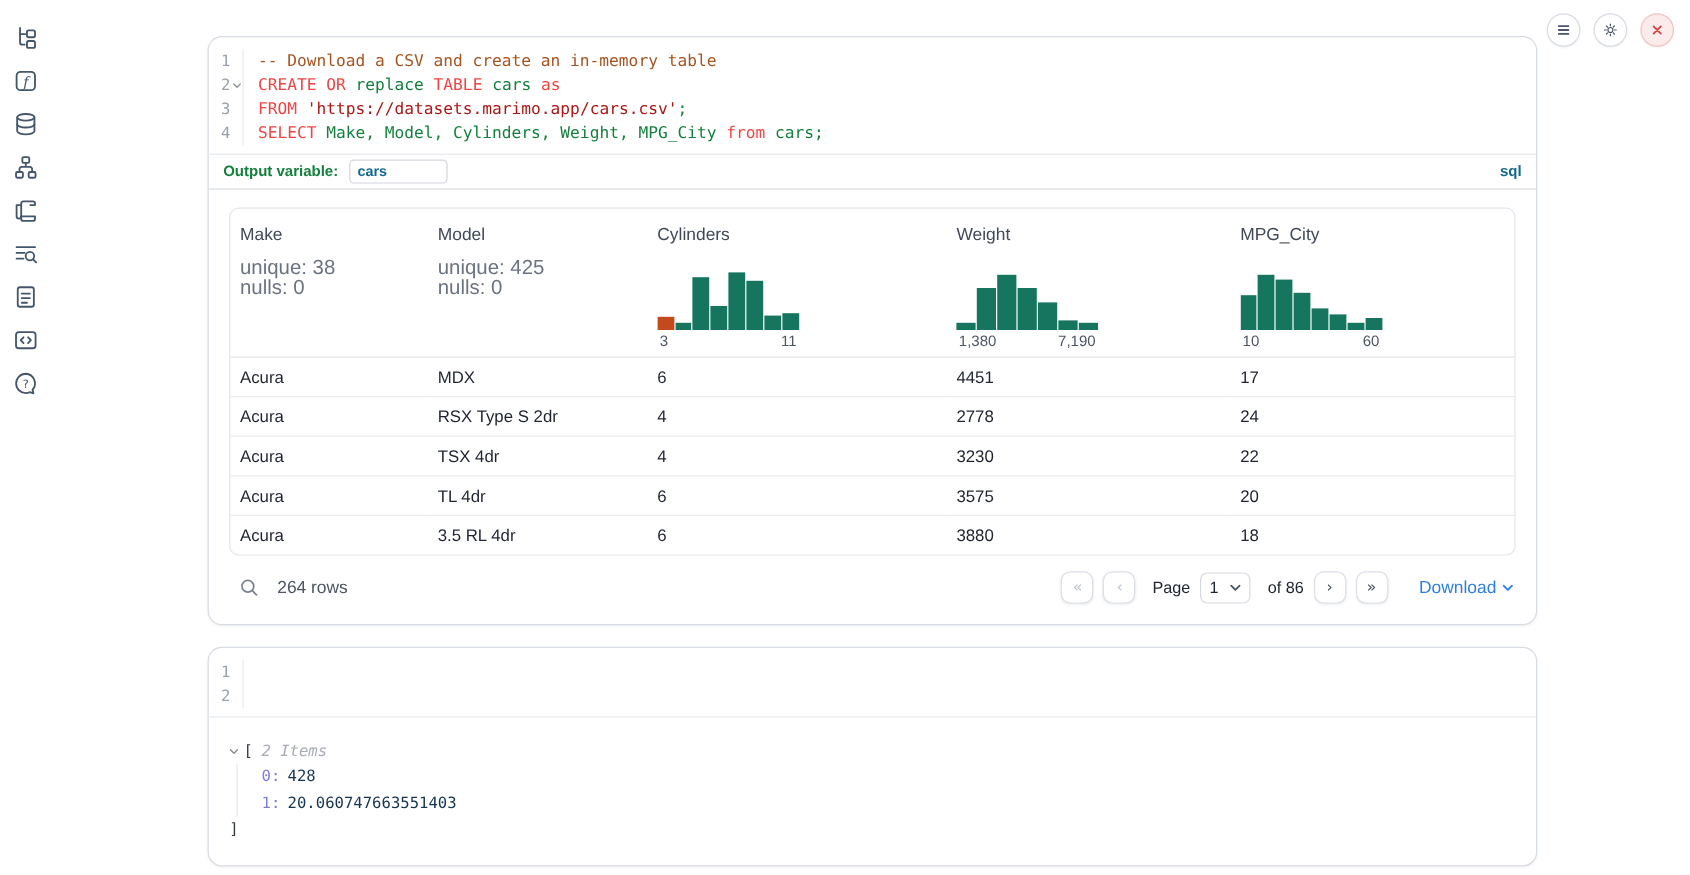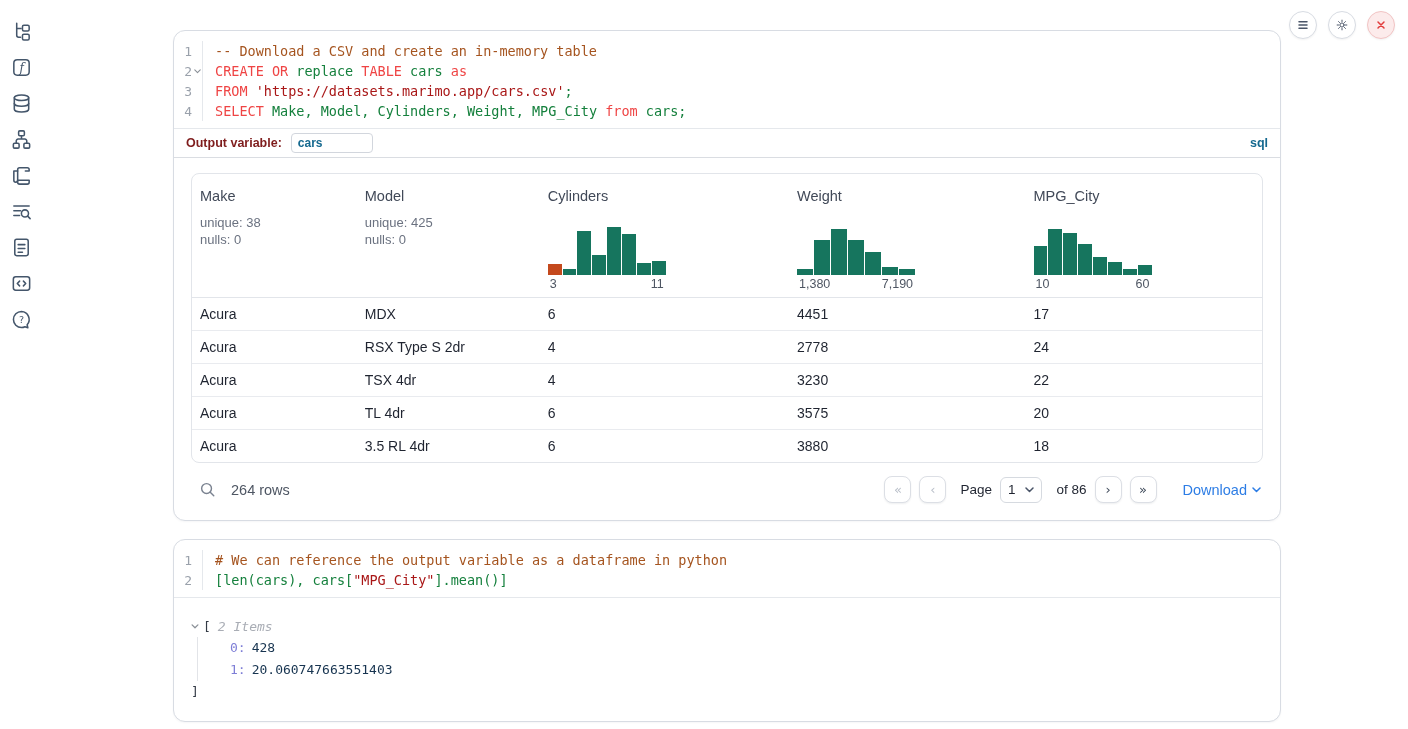--- a/index.html
+++ b/index.html
@@ -38,32 +38,32 @@
   .codelines{padding-left:12px}
   .code-line{height:20px;line-height:20px;white-space:pre;color:#24292e}
   .tok-keyword{color:#ef4444}
   .tok-string{color:#a91717}
   .tok-comment{color:#a5541f}
   .tok-plain{color:#15803d}
 
   
   .outvar-row{height:28px;border-top:1px solid #e5e8ec;border-bottom:1px solid #dadde2;
     display:flex;align-items:center;padding:0 12px}
-  .outvar-label{color:#7f1d1d;font-weight:700;font-size:12.5px}
+  .outvar-label{color:#15803d;font-weight:700;font-size:12.5px}
   .outvar-input{margin-left:9px;width:68px;height:18px;border:1px solid #d2d6dd;border-radius:4px;
     color:#15698f;font-weight:700;font-size:12px;padding:0 6px;font-family:"Liberation Sans",sans-serif;outline:none}
   .lang-badge{margin-left:auto;color:#15698f;font-weight:700;font-size:12.5px}
 
   
   .cell-output{padding:15px 17px 17px 17px}
   .table-box{border:1px solid #e2e5ea;border-radius:8px;overflow:hidden}
   table{width:100%;border-collapse:collapse;font-size:14px}
   thead th{height:123px;box-sizing:border-box;text-align:left;vertical-align:top;font-weight:400;
     padding:14px 8px 8px 8px;color:#414958;font-size:14.5px;border-bottom:1px solid #e2e5ea;position:relative}
-  .col-stats{margin-top:10px;color:#6b7280;font-size:13px;line-height:17px;font-weight:400}
+  .col-stats{margin-top:10px;color:#6b7280;font-size:17px;line-height:17px;font-weight:400}
   .hist-wrap{position:absolute;left:8px;bottom:6px;width:118px}
   .hist{display:flex;align-items:flex-end;gap:1px;height:50px}
   .hist .bar{flex:1 1 0}
   .hist-labels{display:flex;justify-content:space-between;margin-top:2px;padding:0 2px 0 2px;
     color:#4e5663;font-size:12.5px}
   tbody td{height:33px;box-sizing:border-box;padding:0 8px;border-top:1px solid #e9ebef;color:#1f2430}
 
   
   .table-footer{display:flex;align-items:center;margin-top:13px;padding:0 2px 0 8px}
   .search-ic svg{width:17px;height:17px}
@@ -84,21 +84,21 @@
   .download .ic{stroke:#2d7de5}
 
   
   .py-output{padding:17px 17px 18px 17px;font-family:"DejaVu Sans Mono","Liberation Mono",monospace;font-size:13px}
   .tree-head{display:flex;align-items:center;height:22px}
   .tree-chev{width:12px;display:flex;align-items:center}
   .tree-chev svg{width:8px;height:5px}
   .tree-chev .ic{fill:none;stroke:#8a9097;stroke-width:1.5;stroke-linecap:round;stroke-linejoin:round}
   .tree-bracket{color:#333a45}
   .tree-items-label{color:#a9adb5;font-style:italic;margin-left:7px}
-  .tree-body{margin-left:6px;border-left:1px solid #e2e4e8;padding-left:32px}
+  .tree-body{margin-left:6px;border-left:1px solid #e2e4e8;padding-left:20px}
   .tree-item{height:22px;line-height:22px}
   .tree-key{color:#7e7ed6}
   .tree-val{color:#173450;margin-left:6px}
   .tree-close{height:22px;line-height:22px;color:#333a45}
 </style>
 </head>
 <body>
 
 <nav class="sidebar" id="sidebar">
     <button class="side-btn"><span><svg viewBox="0 0 24 24">
@@ -376,24 +376,20 @@
       <div class="gutter" id="py-gutter">
           <div class="gut-line">
             <span class="lnum">1</span>
             <span class="fold"></span>
           </div>
           <div class="gut-line">
             <span class="lnum">2</span>
             <span class="fold"></span>
           </div>
         </div>
-      <div class="codelines" id="py-code">
-          <div class="code-line"><span class="tok-comment"># We can reference the output variable as a dataframe in python</span></div>
-          <div class="code-line"><span class="tok-plain">[len(cars), cars[</span><span class="tok-string">"MPG_City"</span><span class="tok-plain">].mean()]</span></div>
-        </div>
     </div>
     <div class="py-output">
       <div class="tree-head">
         <span class="tree-chev">
           <svg viewBox="0 0 9 6">
               <path class="ic" d="M1 1l3.5 3.5L8 1"></path>
             </svg>
         </span>
         <span class="tree-bracket">[</span>
         <span class="tree-items-label">2 Items</span>

